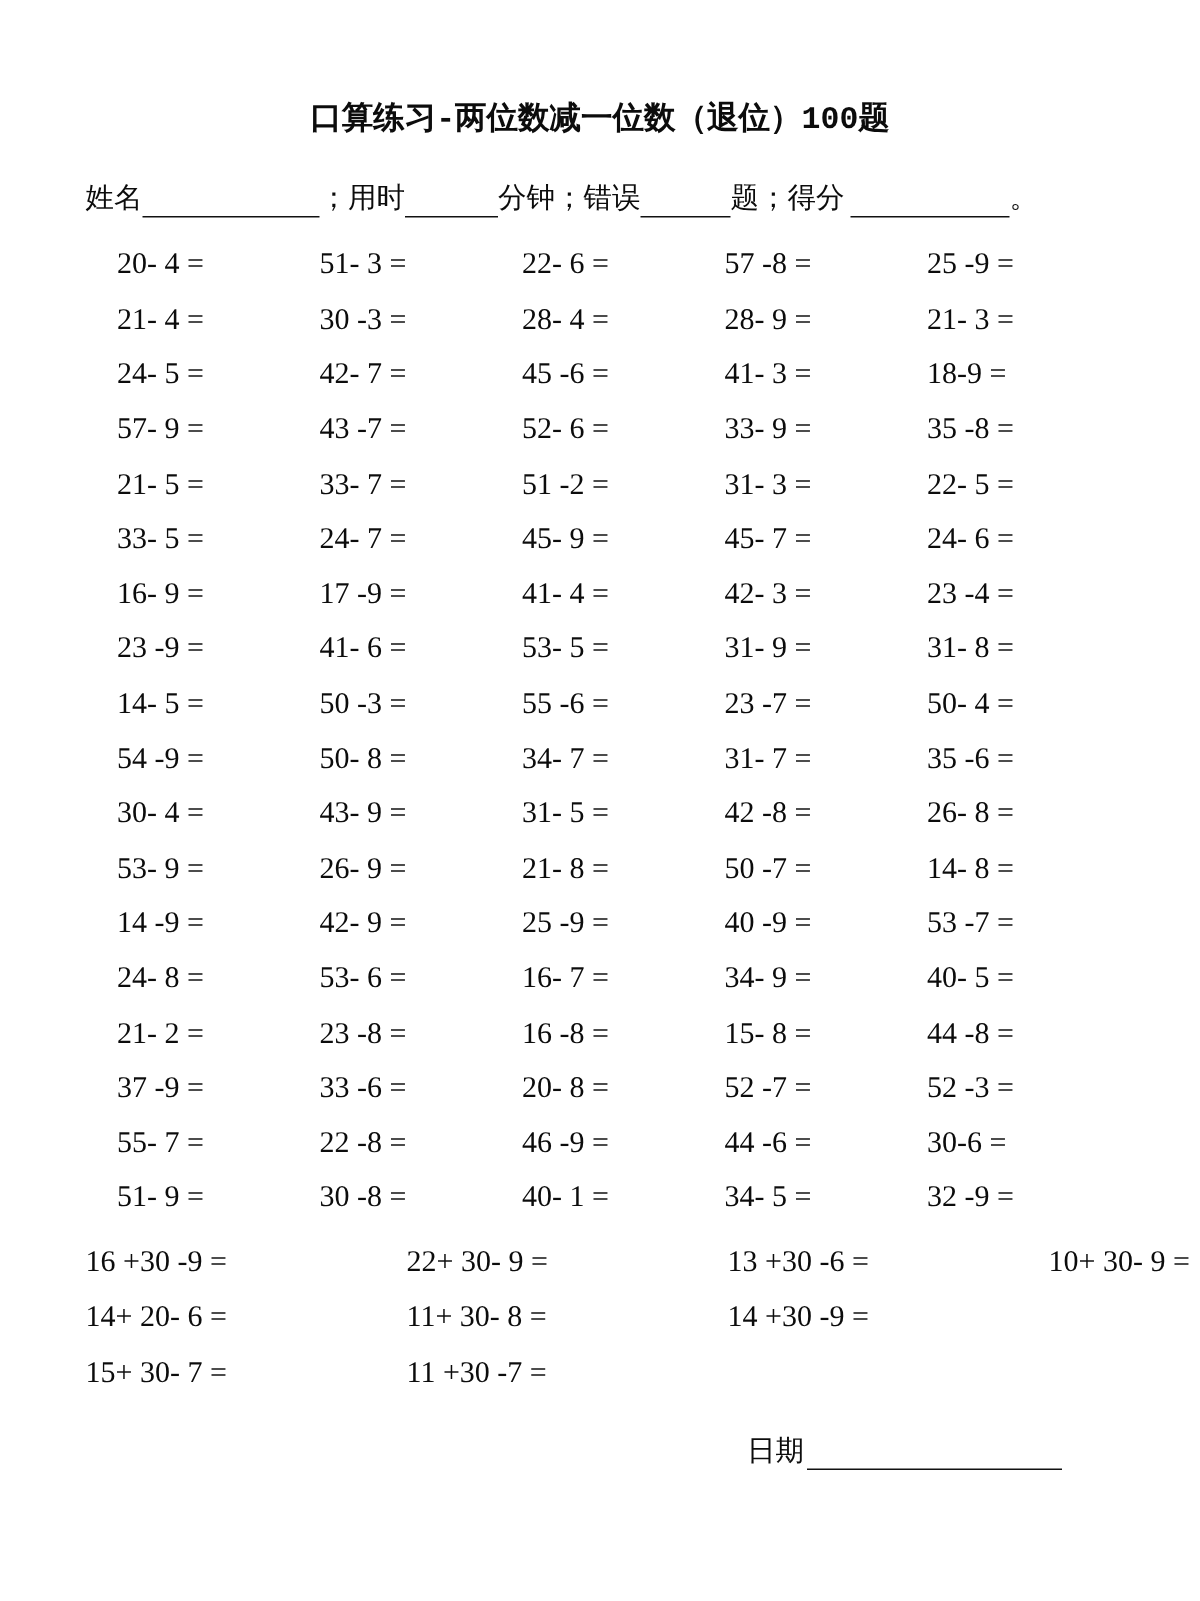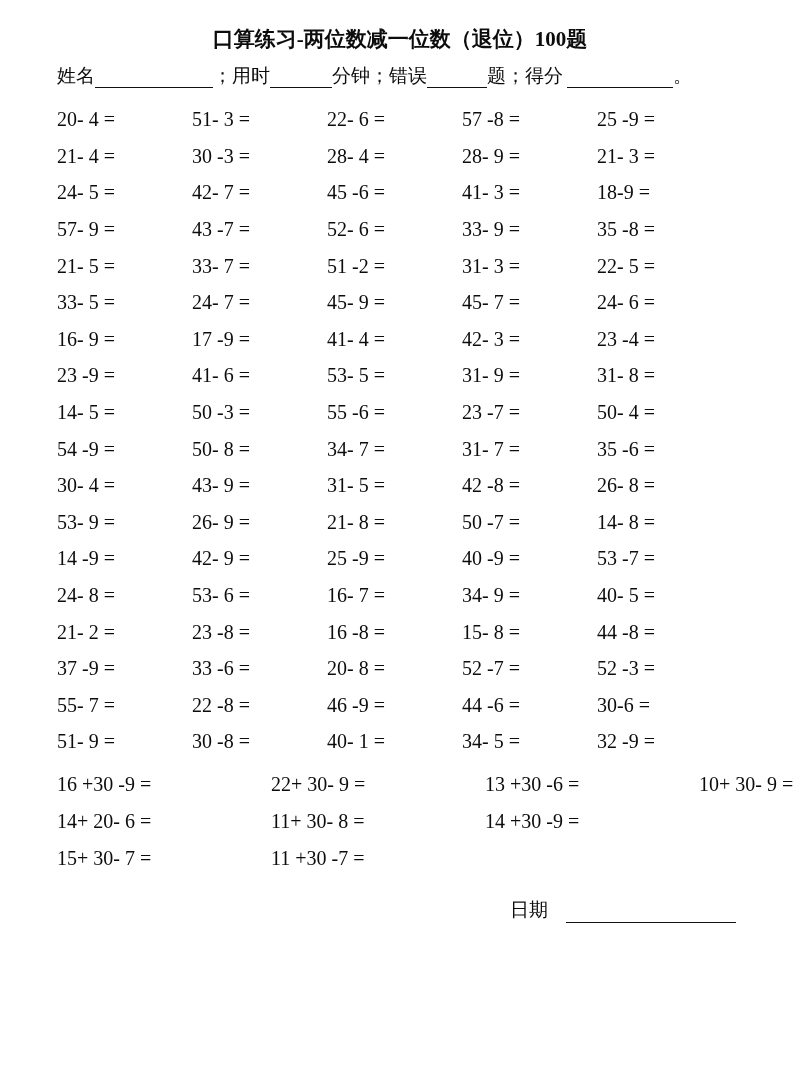--- a/index.html
+++ b/index.html
@@ -22,24 +22,24 @@
     box-sizing: border-box;
     padding: 0;
   }
 
   
   .title {
     text-align: center;
     font-weight: bold;
     font-size: 21px;
     letter-spacing: 0px;
-    margin: 0;
-    padding-top: 28px;
+    margin: 16px;
+    padding-top: 53px;
     line-height: 1.1;
-    font-family: Liberation Serif, serif;
+    font-family: Liberation Mono, monospace;
   }
 
   
   .infoline {
     margin: 0;
     padding-top: 14px;
     padding-left: 57px;
     padding-right: 40px;
     font-size: 19px;
     white-space: nowrap;
@@ -58,21 +58,21 @@
   .blank.w-name  { width: 118px; }
   .blank.w-time  { width: 62px; }
   .blank.w-wrong { width: 60px; }
   .blank.w-score { width: 106px; margin-left: 4px; }
   .sep { display: inline-block; }
 
   
   .grid {
     position: relative;
     margin-top: 13px;
-    padding-left: 57px;
+    padding-left: 78px;
     padding-right: 20px;
   }
   .grid-row {
     display: flex;
     height: 36.6px;
     align-items: center;
   }
   .cell {
     width: 135px;
     flex: 0 0 135px;
@@ -98,27 +98,26 @@
     flex: 0 0 178px;
     font-size: 20px;
     line-height: 1;
     white-space: pre;
     font-family: "Liberation Serif", "DejaVu Serif", serif;
   }
 
   
   .footer {
     margin-top: 20px;
-    padding-right: 64px;
+    padding-right: 92px;
     display: flex;
     justify-content: flex-end;
     align-items: flex-end;
     font-size: 19px;
     font-family: Liberation Sans, sans-serif;
-    gap: 16px;
   }
   .footer .blank.w-date {
     width: 170px;
     margin-left: 2px;
   }
 </style>
 </head>
 <body>
 
 <div class="page">

